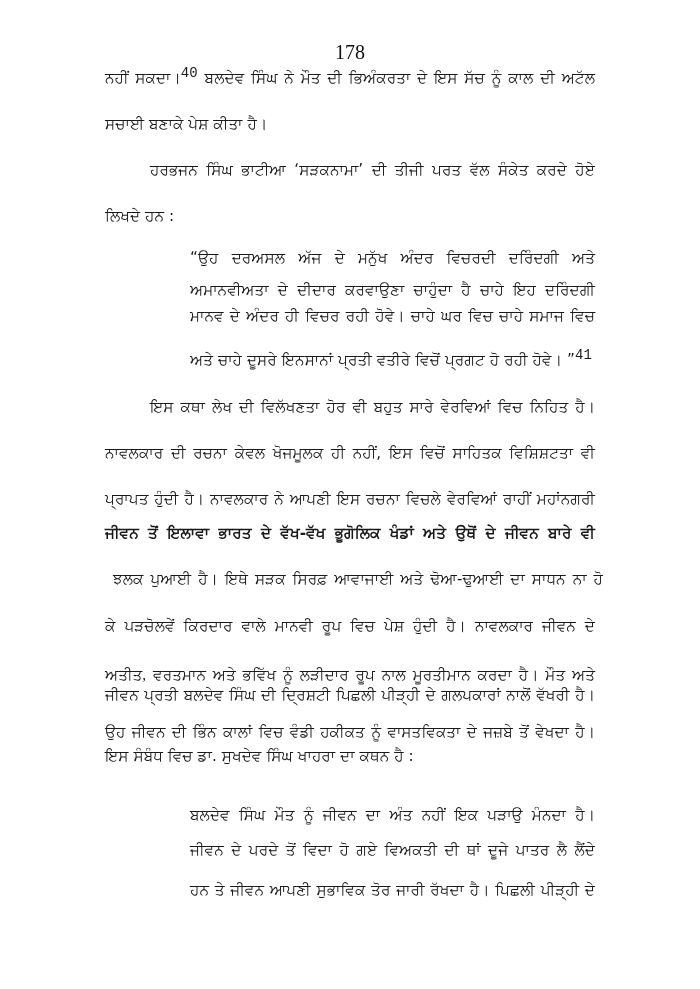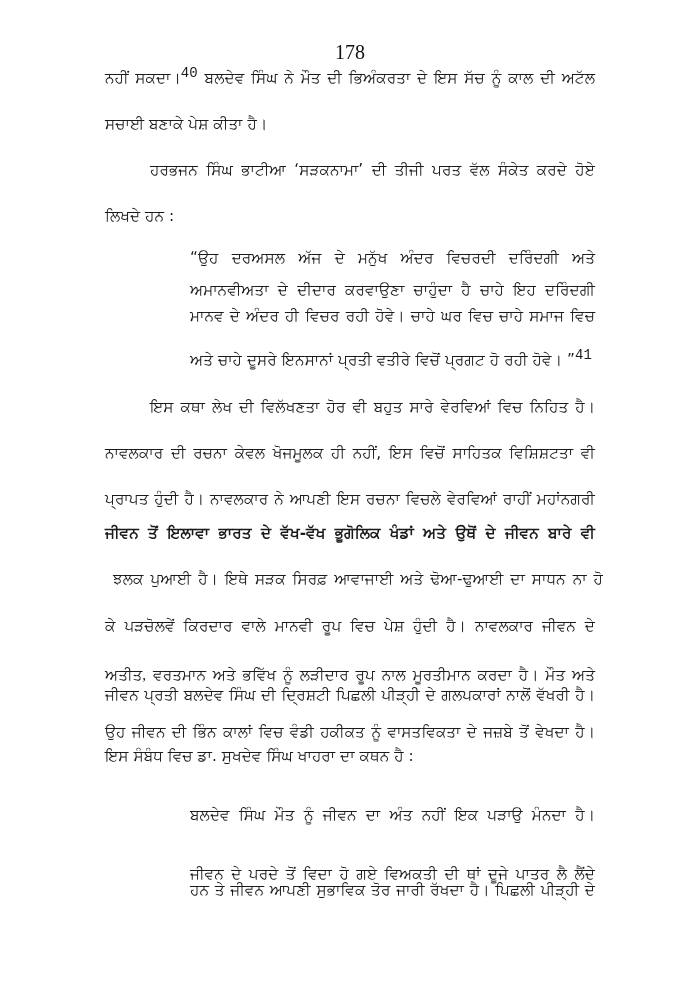--- a/index.html
+++ b/index.html
@@ -39,15 +39,15 @@
   <div class="line justify" style="top:489px;">ਪ੍ਰਾਪਤ ਹੁੰਦੀ ਹੈ। ਨਾਵਲਕਾਰ ਨੇ ਆਪਣੀ ਇਸ ਰਚਨਾ ਵਿਚਲੇ ਵੇਰਵਿਆਂ ਰਾਹੀਂ ਮਹਾਂਨਗਰੀ</div>
   <div class="line justify" style="top:523px;font-weight:bold;">ਜੀਵਨ ਤੋਂ ਇਲਾਵਾ ਭਾਰਤ ਦੇ ਵੱਖ-ਵੱਖ ਭੂਗੋਲਿਕ ਖੰਡਾਂ ਅਤੇ ਉਥੋਂ ਦੇ ਜੀਵਨ ਬਾਰੇ ਵੀ</div>
   <div class="line justify" style="top:569px;margin-left:8px;">ਝਲਕ ਪੁਆਈ ਹੈ। ਇਥੇ ਸੜਕ ਸਿਰਫ਼ ਆਵਾਜਾਈ ਅਤੇ ਢੋਆ-ਢੁਆਈ ਦਾ ਸਾਧਨ ਨਾ ਹੋ</div>
   <div class="line justify" style="top:616px;">ਕੇ ਪੜਚੋਲਵੇਂ ਕਿਰਦਾਰ ਵਾਲੇ ਮਾਨਵੀ ਰੂਪ ਵਿਚ ਪੇਸ਼ ਹੁੰਦੀ ਹੈ। ਨਾਵਲਕਾਰ ਜੀਵਨ ਦੇ</div>
   <div class="line justify" style="top:665px;font-family:Liberation Serif, serif;">ਅਤੀਤ, ਵਰਤਮਾਨ ਅਤੇ ਭਵਿੱਖ ਨੂੰ ਲੜੀਦਾਰ ਰੂਪ ਨਾਲ ਮੂਰਤੀਮਾਨ ਕਰਦਾ ਹੈ। ਮੌਤ ਅਤੇ</div>
   <div class="line justify" style="top:685px;">ਜੀਵਨ ਪ੍ਰਤੀ ਬਲਦੇਵ ਸਿੰਘ ਦੀ ਦ੍ਰਿਸ਼ਟੀ ਪਿਛਲੀ ਪੀੜ੍ਹੀ ਦੇ ਗਲਪਕਾਰਾਂ ਨਾਲੋਂ ਵੱਖਰੀ ਹੈ।</div>
   <div class="line justify" style="top:722px;">ਉਹ ਜੀਵਨ ਦੀ ਭਿੰਨ ਕਾਲਾਂ ਵਿਚ ਵੰਡੀ ਹਕੀਕਤ ਨੂੰ ਵਾਸਤਵਿਕਤਾ ਦੇ ਜਜ਼ਬੇ ਤੋਂ ਵੇਖਦਾ ਹੈ।</div>
   <div class="line" style="top:731px;margin-top:15px;">ਇਸ ਸੰਬੰਧ ਵਿਚ ਡਾ. ਸੁਖਦੇਵ ਸਿੰਘ ਖਾਹਰਾ ਦਾ ਕਥਨ ਹੈ :</div>
 
   <div class="line quote justify" style="top:805px;">ਬਲਦੇਵ ਸਿੰਘ ਮੌਤ ਨੂੰ ਜੀਵਨ ਦਾ ਅੰਤ ਨਹੀਂ ਇਕ ਪੜਾਉ ਮੰਨਦਾ ਹੈ।</div>
-  <div class="line quote justify" style="top:840px;margin-top:24px;">ਜੀਵਨ ਦੇ ਪਰਦੇ ਤੋਂ ਵਿਦਾ ਹੋ ਗਏ ਵਿਅਕਤੀ ਦੀ ਥਾਂ ਦੂਜੇ ਪਾਤਰ ਲੈ ਲੈਂਦੇ</div>
+  <div class="line quote justify" style="top:840px;">ਜੀਵਨ ਦੇ ਪਰਦੇ ਤੋਂ ਵਿਦਾ ਹੋ ਗਏ ਵਿਅਕਤੀ ਦੀ ਥਾਂ ਦੂਜੇ ਪਾਤਰ ਲੈ ਲੈਂਦੇ</div>
   <div class="line quote justify" style="top:880px;">ਹਨ ਤੇ ਜੀਵਨ ਆਪਣੀ ਸੁਭਾਵਿਕ ਤੋਰ ਜਾਰੀ ਰੱਖਦਾ ਹੈ। ਪਿਛਲੀ ਪੀੜ੍ਹੀ ਦੇ</div>
 </div>
 
 </body></html>

